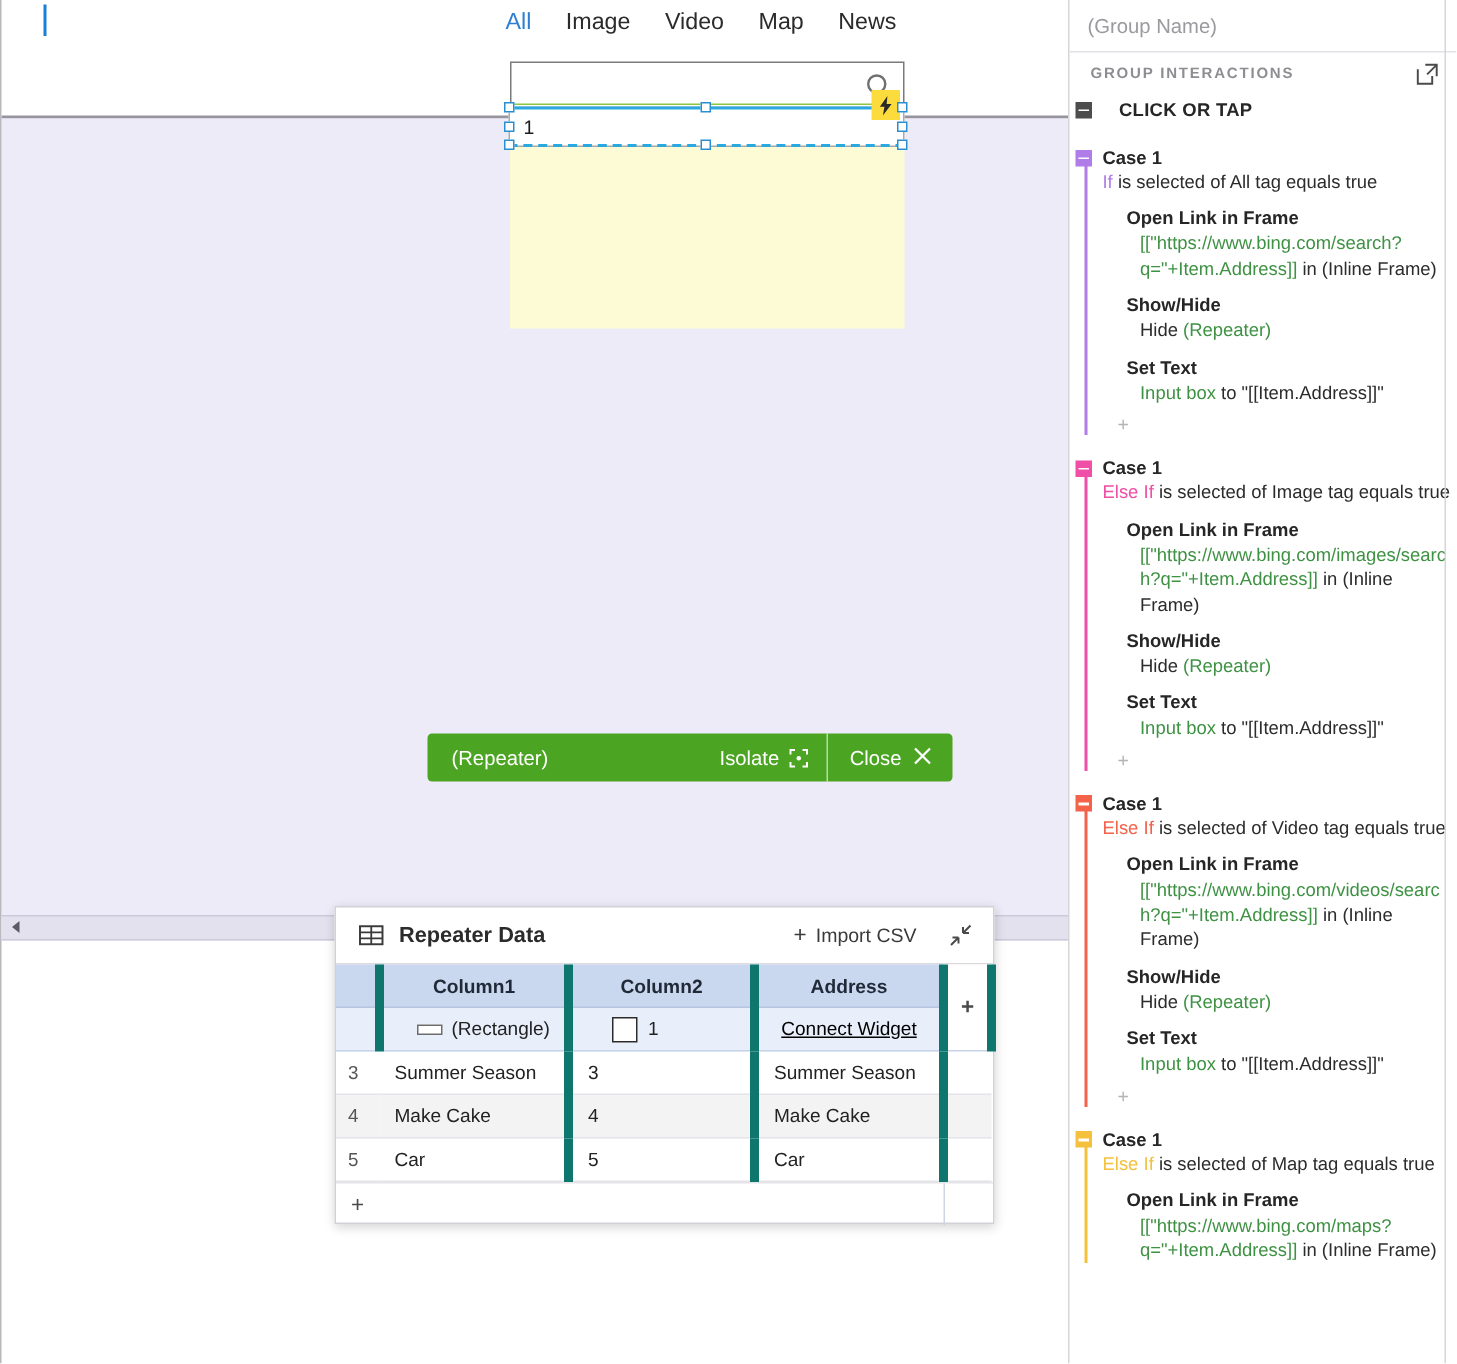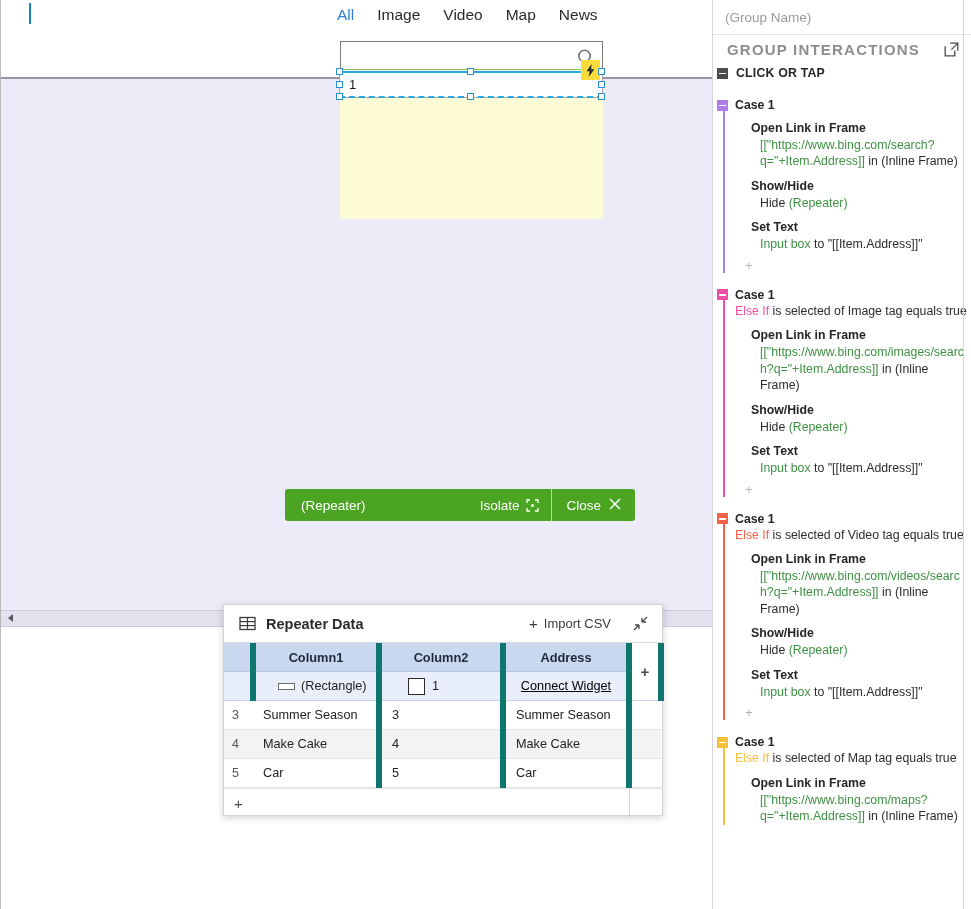--- a/index.html
+++ b/index.html
@@ -89,23 +89,23 @@
   .connect{text-decoration:underline;color:#000000;}
   .rd-foot{height:28px;border-top:1px solid #e4e4e9;display:flex;align-items:center;}
   .rd-foot .p{margin-left:10px;font-size:15px;color:#4a4a4a;}
   .rd-foot-sep{margin-left:auto;width:32px;height:28px;border-left:1px solid #cfd4e2;}
 
   
   .rpanel{position:absolute;left:712px;top:0;width:259px;height:909px;background:#ffffff;border-left:1px solid #d6d6da;box-sizing:border-box;overflow:hidden;}
   .rp-divider-right{position:absolute;left:963px;top:0;width:1px;height:909px;background:#d6d6da;}
   .gname{height:35px;border-bottom:1px solid #e2e2e6;display:flex;align-items:center;padding-left:12px;font-size:13.5px;color:#9a9a9f;box-sizing:border-box;}
   .gi-head{height:28px;display:flex;align-items:center;padding:0 12px 0 14px;box-sizing:border-box;}
-  .gi-label{font-size:15px;letter-spacing:1.2px;color:#8d8d92;font-weight:bold;}
+  .gi-label{font-size:10px;letter-spacing:1.2px;color:#8d8d92;font-weight:bold;}
   .gi-ext{margin-left:auto;width:15px;height:15px;}
-  .evt{display:flex;align-items:center;gap:8px;padding-left:4px;height:20px;}
+  .evt{display:flex;align-items:center;gap:18px;padding-left:4px;height:20px;}
   .minus{width:11px;height:11px;background:#4d4d4d;position:relative;flex:none;}
   .minus:after{content:"";position:absolute;left:2px;top:5px;width:7px;height:1.5px;background:#fff;}
   .evt-name{font-size:12.3px;font-weight:bold;color:#262626;letter-spacing:.2px;}
 
   .case{position:relative;padding-left:16px;margin-top:15px;}
   .case-bar{position:absolute;left:10px;top:4px;bottom:0;width:1.5px;}
   .case-hdr{display:flex;align-items:center;gap:7px;margin-left:-12px;}
   .case-min{width:11px;height:11px;position:relative;flex:none;}
   .case-min:after{content:"";position:absolute;left:2px;top:5px;width:7px;height:1.5px;background:#fff;}
   .case-title{font-size:12.3px;font-weight:bold;color:#262626;}
@@ -300,20 +300,21 @@
       <span class="minus"></span>
       <span class="evt-name">CLICK OR TAP</span>
     </div>
 
     <div class="case">
       <div class="case-bar" style="background:#b07ce8;"></div>
       <div class="case-hdr">
         <span class="case-min" style="background:#b07ce8;"></span>
         <span class="case-title">Case 1</span>
       </div>
+      <div class="cond"><span style="color:#b07ce8;">If</span><span> is selected of All tag equals true</span></div>
 
       <div class="act">
         <div class="act-name">Open Link in Frame</div>
         <div class="act-val"><span class="g">[["https://www.bing.com/search?q="+Item.Address]]</span><span> in (Inline Frame)</span></div>
       </div>
       <div class="act">
         <div class="act-name">Show/Hide</div>
         <div class="act-val"><span>Hide </span><span class="g">(Repeater)</span></div>
       </div>
       <div class="act">

